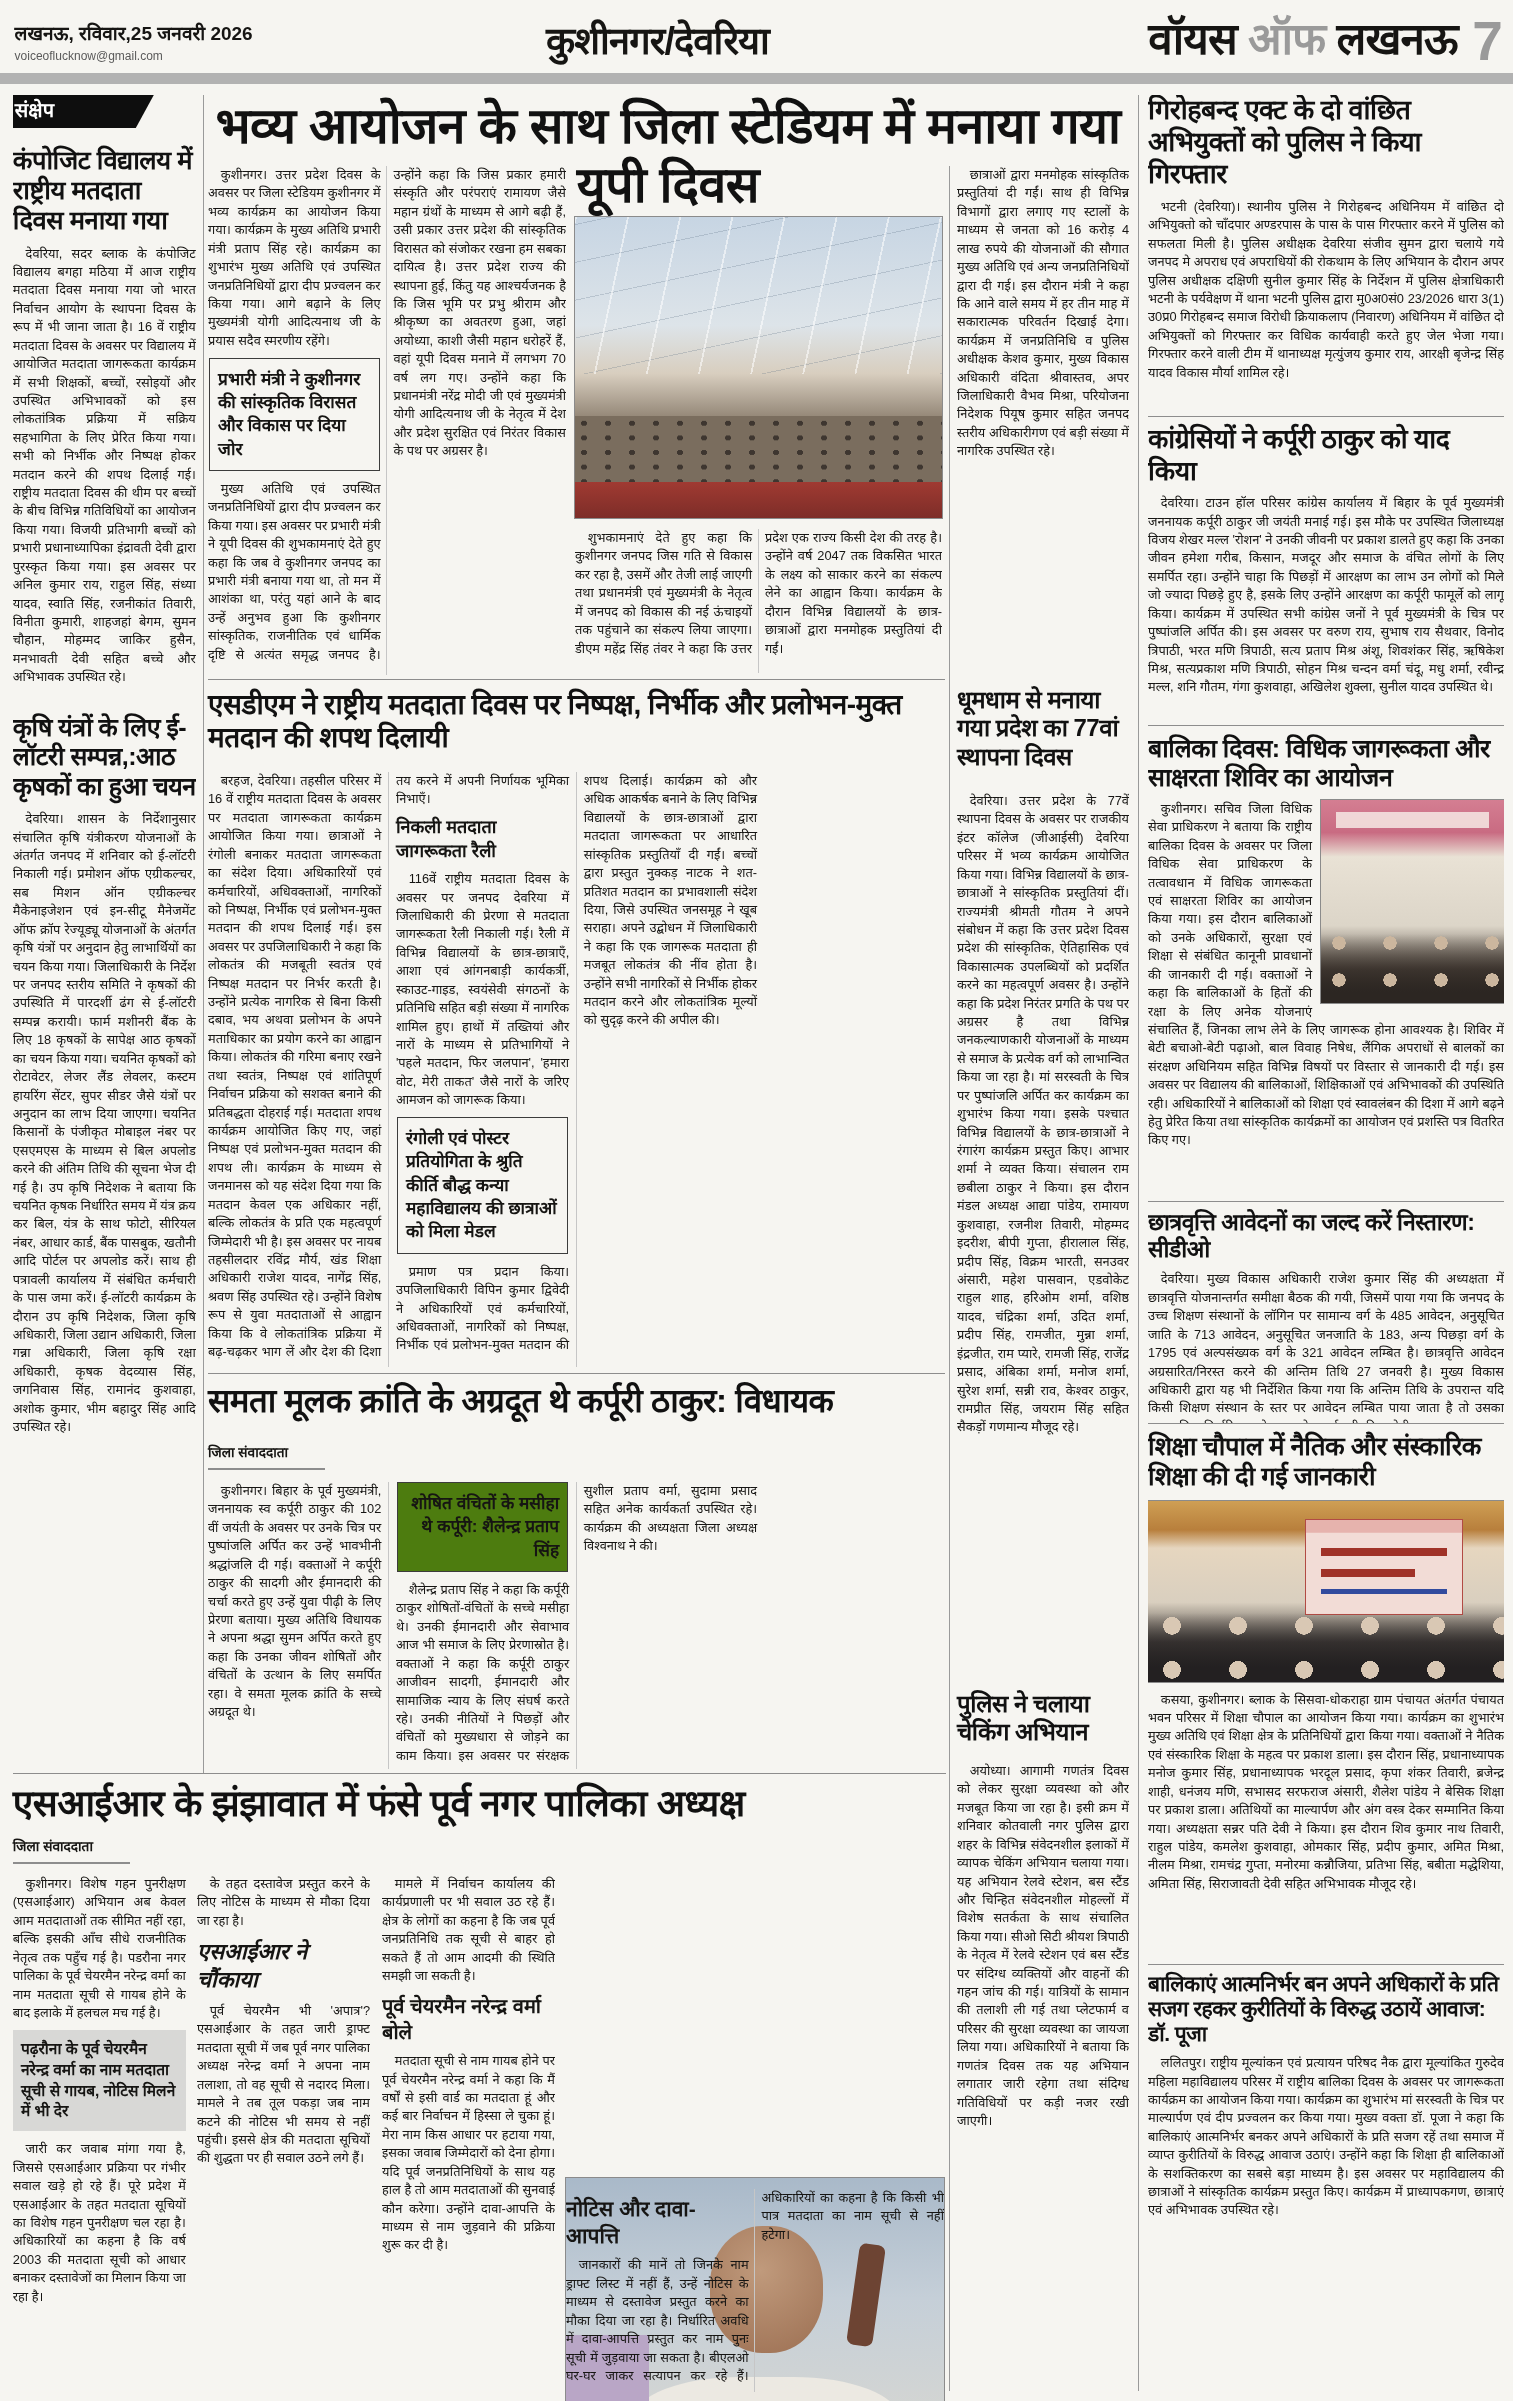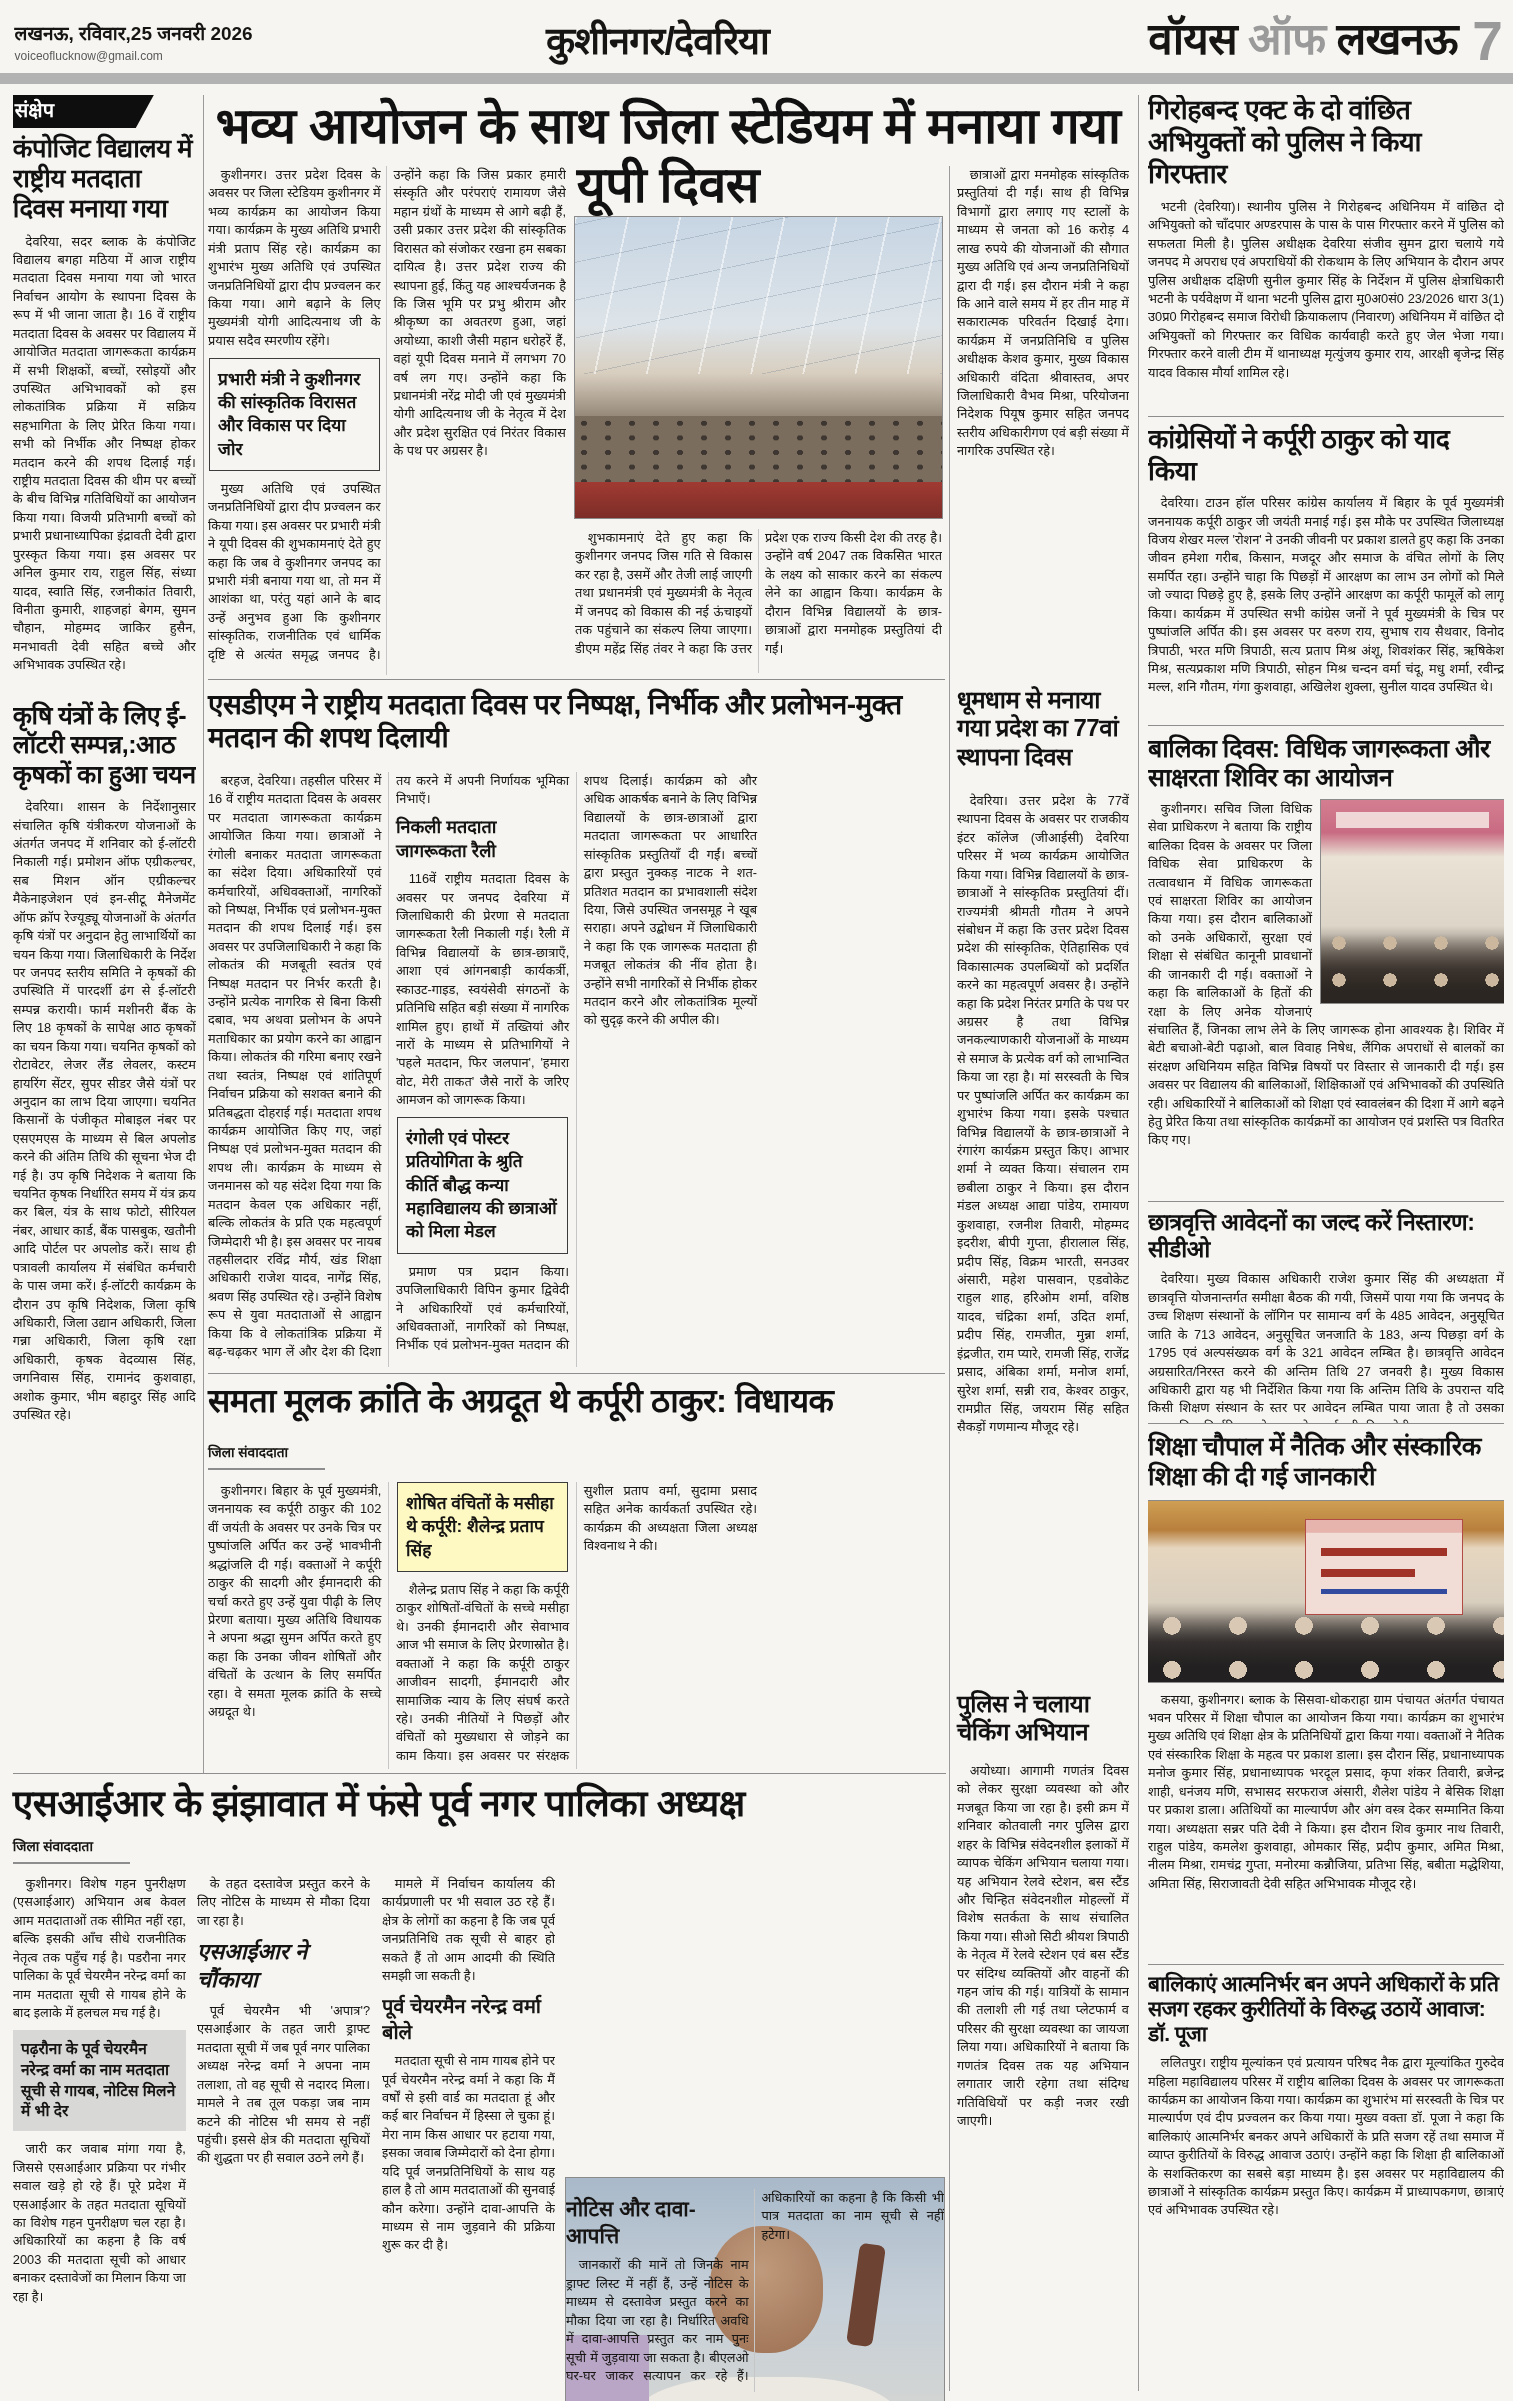--- a/index.html
+++ b/index.html
@@ -81,21 +81,21 @@
 
 <div class="abs vline" style="left:203px;top:95px;height:1679px;"></div>
 <div class="abs vline" style="left:1138px;top:95px;height:2296px;"></div>
 <div class="abs vline" style="left:949px;top:166px;height:2225px;"></div>
 <div class="abs hline" style="left:208px;top:679px;width:737px;"></div>
 <div class="abs hline" style="left:208px;top:1373px;width:737px;"></div>
 <div class="abs hline" style="left:12.8px;top:1773px;width:933px;"></div>
 
 <div class="abs clip" style="left:12.8px;top:95px;width:183px;height:1676px;">
   <div class="section-label">संक्षेप</div>
-  <div class="headline" style="font-size:25.6px;margin-top:5px;">कंपोजिट विद्यालय में राष्ट्रीय मतदाता दिवस मनाया गया</div>
+  <div class="headline" style="font-size:25.6px;margin-top:17px;">कंपोजिट विद्यालय में राष्ट्रीय मतदाता दिवस मनाया गया</div>
   <p class="body" style="margin-top:9px;">देवरिया, सदर ब्लाक के कंपोजिट विद्यालय बगहा मठिया में आज राष्ट्रीय मतदाता दिवस मनाया गया जो भारत निर्वाचन आयोग के स्थापना दिवस के रूप में भी जाना जाता है। 16 वें राष्ट्रीय मतदाता दिवस के अवसर पर विद्यालय में आयोजित मतदाता जागरूकता कार्यक्रम में सभी शिक्षकों, बच्चों, रसोइयों और उपस्थित अभिभावकों को इस लोकतांत्रिक प्रक्रिया में सक्रिय सहभागिता के लिए प्रेरित किया गया। सभी को निर्भीक और निष्पक्ष होकर मतदान करने की शपथ दिलाई गई। राष्ट्रीय मतदाता दिवस की थीम पर बच्चों के बीच विभिन्न गतिविधियों का आयोजन किया गया। विजयी प्रतिभागी बच्चों को प्रभारी प्रधानाध्यापिका इंद्रावती देवी द्वारा पुरस्कृत किया गया। इस अवसर पर अनिल कुमार राय, राहुल सिंह, संध्या यादव, स्वाति सिंह, रजनीकांत तिवारी, विनीता कुमारी, शाहजहां बेगम, सुमन चौहान, मोहम्मद जाकिर हुसैन, मनभावती देवी सहित बच्चे और अभिभावक उपस्थित रहे।</p>
   <div class="headline" style="font-size:25px;margin-top:26px;">कृषि यंत्रों के लिए ई-लॉटरी सम्पन्न,:आठ कृषकों का हुआ चयन</div>
   <p class="body" style="margin-top:9px;">देवरिया। शासन के निर्देशानुसार संचालित कृषि यंत्रीकरण योजनाओं के अंतर्गत जनपद में शनिवार को ई-लॉटरी निकाली गई। प्रमोशन ऑफ एग्रीकल्चर, सब मिशन ऑन एग्रीकल्चर मैकेनाइजेशन एवं इन-सीटू मैनेजमेंट ऑफ क्रॉप रेज्यूड्यू योजनाओं के अंतर्गत कृषि यंत्रों पर अनुदान हेतु लाभार्थियों का चयन किया गया। जिलाधिकारी के निर्देश पर जनपद स्तरीय समिति ने कृषकों की उपस्थिति में पारदर्शी ढंग से ई-लॉटरी सम्पन्न करायी। फार्म मशीनरी बैंक के लिए 18 कृषकों के सापेक्ष आठ कृषकों का चयन किया गया। चयनित कृषकों को रोटावेटर, लेजर लैंड लेवलर, कस्टम हायरिंग सेंटर, सुपर सीडर जैसे यंत्रों पर अनुदान का लाभ दिया जाएगा। चयनित किसानों के पंजीकृत मोबाइल नंबर पर एसएमएस के माध्यम से बिल अपलोड करने की अंतिम तिथि की सूचना भेज दी गई है। उप कृषि निदेशक ने बताया कि चयनित कृषक निर्धारित समय में यंत्र क्रय कर बिल, यंत्र के साथ फोटो, सीरियल नंबर, आधार कार्ड, बैंक पासबुक, खतौनी आदि पोर्टल पर अपलोड करें। साथ ही पत्रावली कार्यालय में संबंधित कर्मचारी के पास जमा करें। ई-लॉटरी कार्यक्रम के दौरान उप कृषि निदेशक, जिला कृषि अधिकारी, जिला उद्यान अधिकारी, जिला गन्ना अधिकारी, जिला कृषि रक्षा अधिकारी, कृषक वेदव्यास सिंह, जगनिवास सिंह, रामानंद कुशवाहा, अशोक कुमार, भीम बहादुर सिंह आदि उपस्थित रहे।</p>
 </div>
 
 <div class="abs headline h-main" style="left:208px;top:97px;width:920px;">भव्य आयोजन के साथ जिला स्टेडियम में मनाया गया यूपी दिवस</div>
 
 <div class="abs clip cols2" style="left:208px;top:166px;width:358px;height:509px;">
   <p class="body">कुशीनगर। उत्तर प्रदेश दिवस के अवसर पर जिला स्टेडियम कुशीनगर में भव्य कार्यक्रम का आयोजन किया गया। कार्यक्रम के मुख्य अतिथि प्रभारी मंत्री प्रताप सिंह रहे। कार्यक्रम का शुभारंभ मुख्य अतिथि एवं उपस्थित जनप्रतिनिधियों द्वारा दीप प्रज्वलन कर किया गया। आगे बढ़ाने के लिए मुख्यमंत्री योगी आदित्यनाथ जी के प्रयास सदैव स्मरणीय रहेंगे।</p>
   <div class="boxed">प्रभारी मंत्री ने कुशीनगर की सांस्कृतिक विरासत और विकास पर दिया जोर</div>
@@ -130,21 +130,21 @@
 </div>
 <div class="abs headline h-col" style="left:957px;top:1690px;width:172px;">पुलिस ने चलाया चेकिंग अभियान</div>
 <div class="abs clip" style="left:957px;top:1762px;width:172px;height:630px;">
   <p class="body">अयोध्या। आगामी गणतंत्र दिवस को लेकर सुरक्षा व्यवस्था को और मजबूत किया जा रहा है। इसी क्रम में शनिवार कोतवाली नगर पुलिस द्वारा शहर के विभिन्न संवेदनशील इलाकों में व्यापक चेकिंग अभियान चलाया गया। यह अभियान रेलवे स्टेशन, बस स्टैंड और चिन्हित संवेदनशील मोहल्लों में विशेष सतर्कता के साथ संचालित किया गया। सीओ सिटी श्रीयश त्रिपाठी के नेतृत्व में रेलवे स्टेशन एवं बस स्टैंड पर संदिग्ध व्यक्तियों और वाहनों की गहन जांच की गई। यात्रियों के सामान की तलाशी ली गई तथा प्लेटफार्म व परिसर की सुरक्षा व्यवस्था का जायजा लिया गया। अधिकारियों ने बताया कि गणतंत्र दिवस तक यह अभियान लगातार जारी रहेगा तथा संदिग्ध गतिविधियों पर कड़ी नजर रखी जाएगी।</p>
 </div>
 
 <div class="abs headline h-lg" style="left:208px;top:1382px;width:737px;">समता मूलक क्रांति के अग्रदूत थे कर्पूरी ठाकुर: विधायक</div>
 <div class="abs" style="left:208px;top:1442px;"><span class="byline">जिला संवाददाता</span></div>
 <div class="abs clip cols4" style="left:208px;top:1482px;width:737px;height:287px;">
   <p class="body">कुशीनगर। बिहार के पूर्व मुख्यमंत्री, जननायक स्व कर्पूरी ठाकुर की 102 वीं जयंती के अवसर पर उनके चित्र पर पुष्पांजलि अर्पित कर उन्हें भावभीनी श्रद्धांजलि दी गई। वक्ताओं ने कर्पूरी ठाकुर की सादगी और ईमानदारी की चर्चा करते हुए उन्हें युवा पीढ़ी के लिए प्रेरणा बताया। मुख्य अतिथि विधायक ने अपना श्रद्धा सुमन अर्पित करते हुए कहा कि उनका जीवन शोषितों और वंचितों के उत्थान के लिए समर्पित रहा। वे समता मूलक क्रांति के सच्चे अग्रदूत थे।</p>
-  <div class="boxed" style="text-align:left;background:#fef9c3;">शोषित वंचितों के मसीहा थे कर्पूरी: शैलेन्द्र प्रताप सिंह</div>
+  <div class="boxed" style="text-align:right;background:#4d7c0f;">शोषित वंचितों के मसीहा थे कर्पूरी: शैलेन्द्र प्रताप सिंह</div>
   <p class="body">शैलेन्द्र प्रताप सिंह ने कहा कि कर्पूरी ठाकुर शोषितों-वंचितों के सच्चे मसीहा थे। उनकी ईमानदारी और सेवाभाव आज भी समाज के लिए प्रेरणास्रोत है। वक्ताओं ने कहा कि कर्पूरी ठाकुर आजीवन सादगी, ईमानदारी और सामाजिक न्याय के लिए संघर्ष करते रहे। उनकी नीतियों ने पिछड़ों और वंचितों को मुख्यधारा से जोड़ने का काम किया। इस अवसर पर संरक्षक सुशील प्रताप वर्मा, सुदामा प्रसाद सहित अनेक कार्यकर्ता उपस्थित रहे। कार्यक्रम की अध्यक्षता जिला अध्यक्ष विश्वनाथ ने की।</p>
 </div>
 
 <div class="abs headline h-xl" style="left:12.8px;top:1782px;width:931px;">एसआईआर के झंझावात में फंसे पूर्व नगर पालिका अध्यक्ष</div>
 <div class="abs" style="left:12.8px;top:1836px;"><span class="byline">जिला संवाददाता</span></div>
 
 <div class="abs clip" style="left:12.8px;top:1875px;width:173px;height:517px;">
   <p class="body">कुशीनगर। विशेष गहन पुनरीक्षण (एसआईआर) अभियान अब केवल आम मतदाताओं तक सीमित नहीं रहा, बल्कि इसकी आँच सीधे राजनीतिक नेतृत्व तक पहुँच गई है। पडरौना नगर पालिका के पूर्व चेयरमैन नरेन्द्र वर्मा का नाम मतदाता सूची से गायब होने के बाद इलाके में हलचल मच गई है।</p>
   <div class="graybox">पढ़रौना के पूर्व चेयरमैन नरेन्द्र वर्मा का नाम मतदाता सूची से गायब, नोटिस मिलने में भी देर</div>
   <p class="body">जारी कर जवाब मांगा गया है, जिससे एसआईआर प्रक्रिया पर गंभीर सवाल खड़े हो रहे हैं। पूरे प्रदेश में एसआईआर के तहत मतदाता सूचियों का विशेष गहन पुनरीक्षण चल रहा है। अधिकारियों का कहना है कि वर्ष 2003 की मतदाता सूची को आधार बनाकर दस्तावेजों का मिलान किया जा रहा है।</p>

